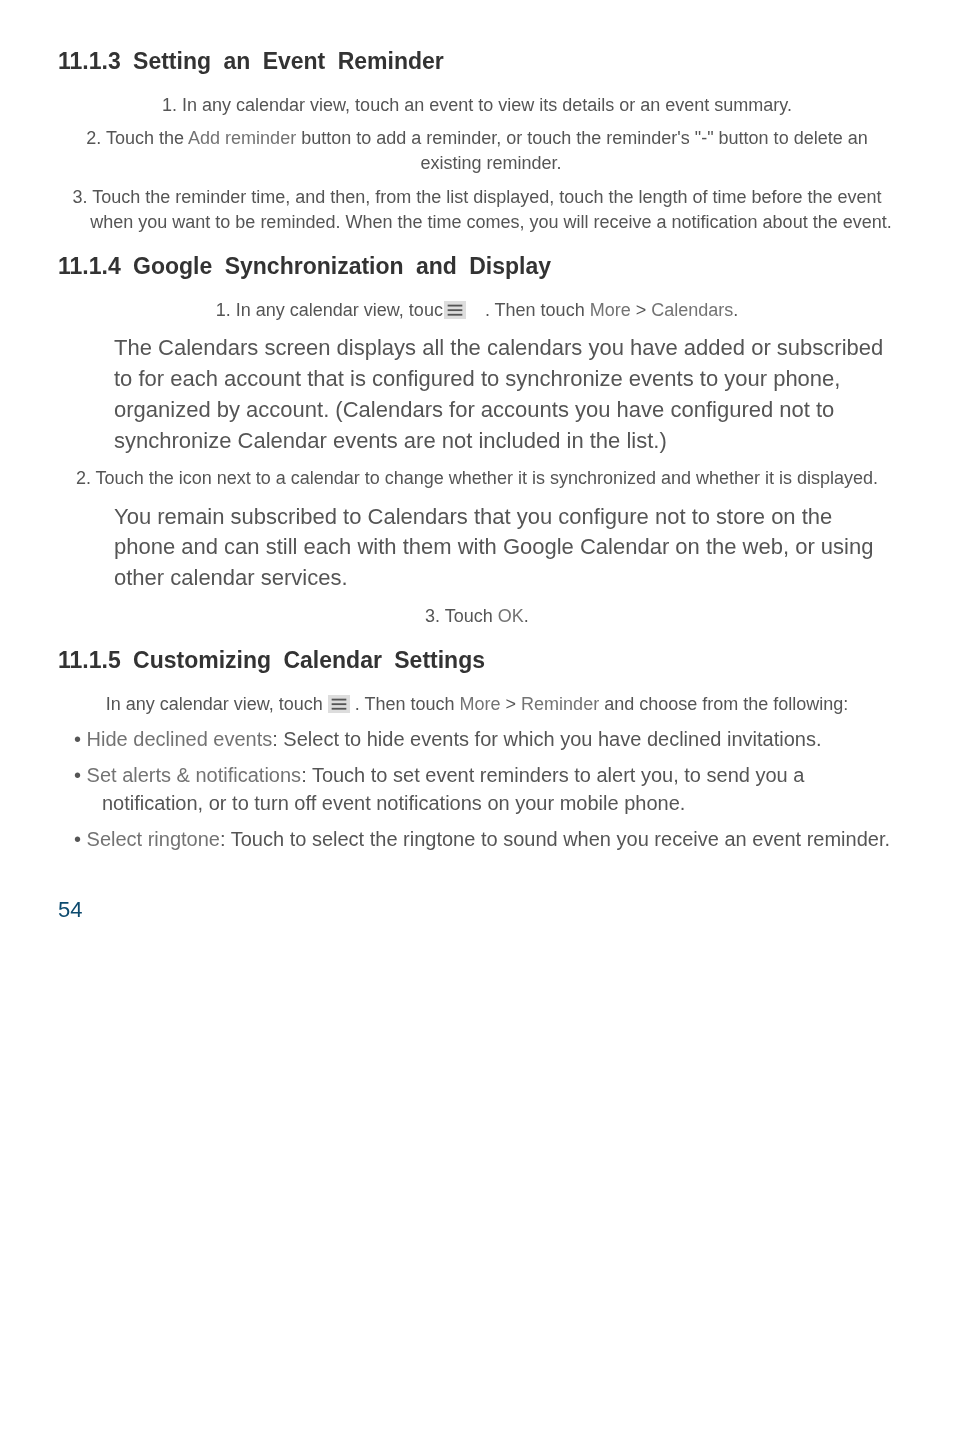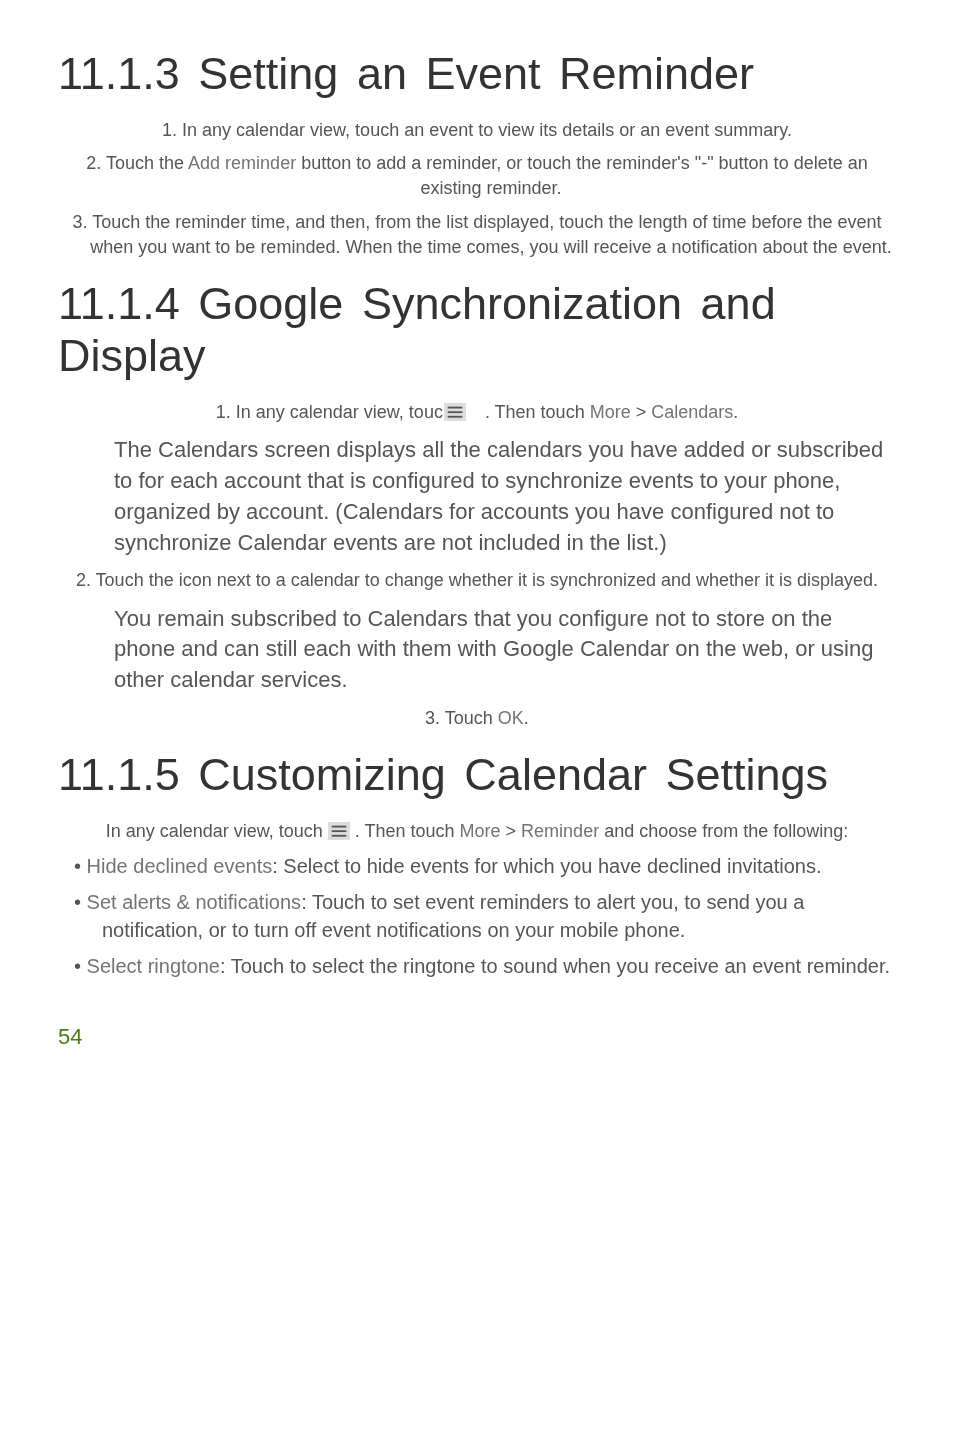--- a/index.html
+++ b/index.html
@@ -9,22 +9,22 @@
     width: 954px;
   }
   body {
     font-family: Arial, Helvetica, sans-serif;
     color: #555;
     padding: 30px 58px 30px 58px;
     box-sizing: border-box;
   }
   h2 {
     color: #333;
-    font-weight: normal;
-    font-size: 45px;
+    font-weight: bold;
+    font-size: 23px;
     margin: 18px 0 18px 0;
     word-spacing: 6px;
   }
   .step {
     font-size: 18px;
     line-height: 1.4;
     margin: 8px 0 8px 0;
     padding-left: 28px;
     text-indent: -28px;
     text-align: center;
@@ -47,21 +47,21 @@
   }
   .b { font-weight: normal; color: #737373; }
   .icon {
     display: inline-block;
     vertical-align: -3px;
     width: 22px;
     height: 18px;
   }
   .page-num {
     font-size: 22px;
-    color: #4d7c0f;
+    color: #0c4a6e;
     margin-top: 44px;
   }
 </style>
 </head>
 <body>
 
 <h2>11.1.3  Setting an Event Reminder</h2>
 
 <div class="step">
   <span>1.</span>

